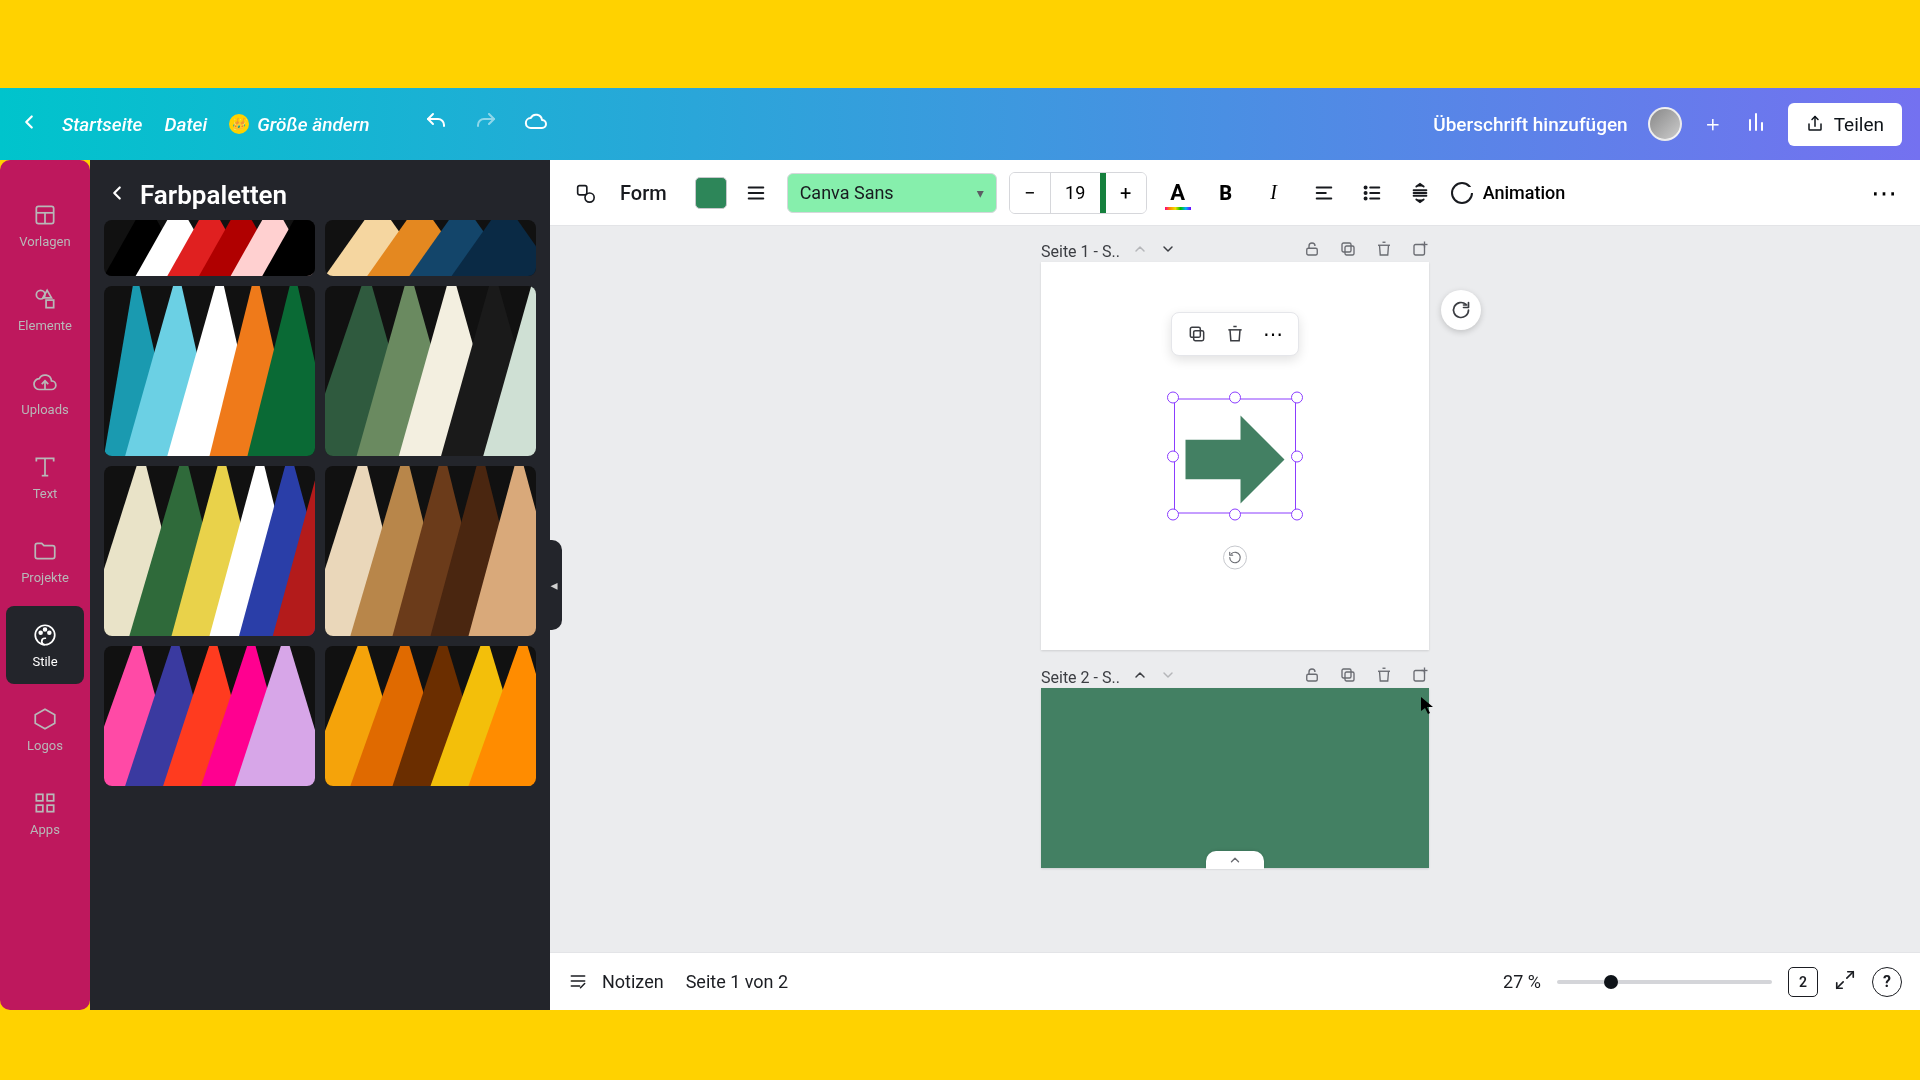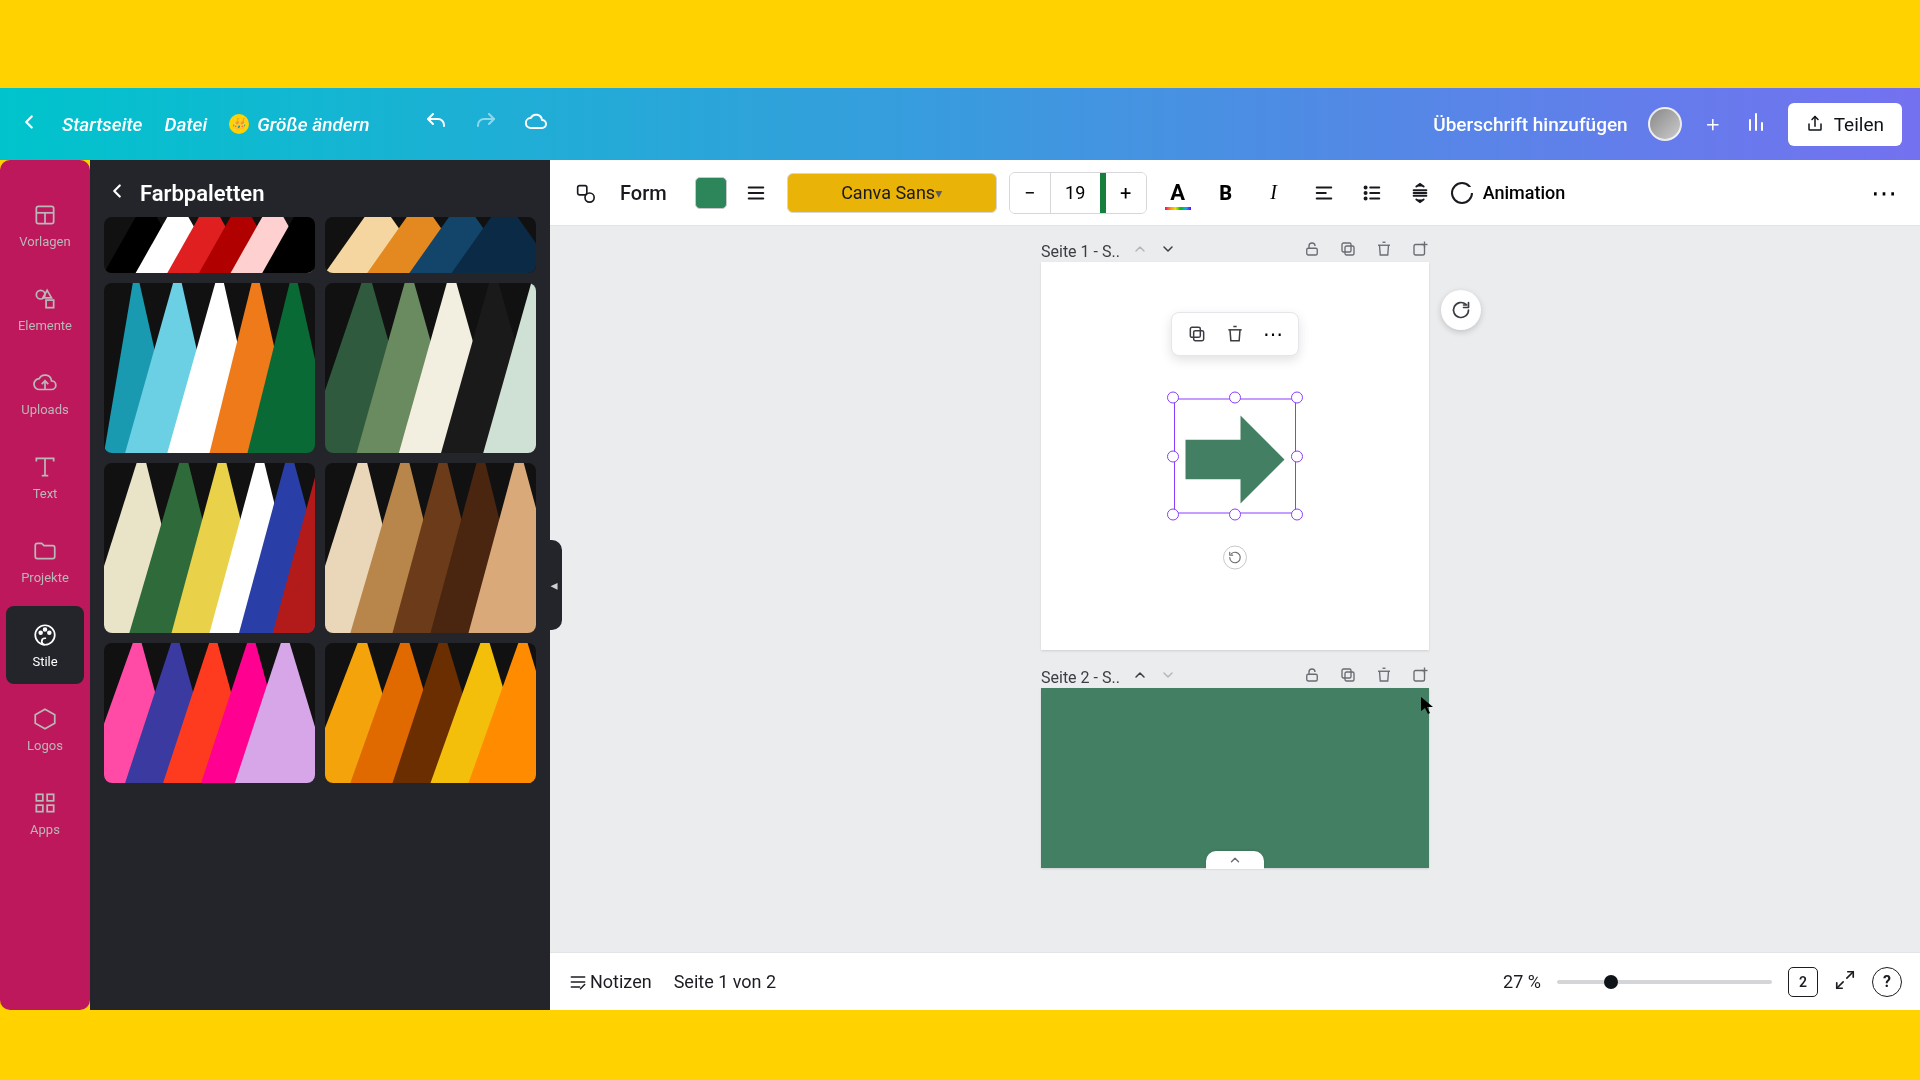--- a/index.html
+++ b/index.html
@@ -54,21 +54,21 @@
     color: #b8b8b8; font-size: 13px; gap: 6px; cursor: pointer;
   }
   .vnav .item.active { background: #23252b; color: #fff; border-radius: 8px; margin: 0 6px; width: calc(100% - 12px);}
   .vnav svg { width: 26px; height: 26px; fill: none; stroke: currentColor; stroke-width: 1.6; }
 
   
   .sidepanel {
     width: 460px; background: #23252b; display: flex; flex-direction: column; position: relative;
     padding: 14px 14px 16px 14px;
   }
-  .sidepanel .head { display: flex; align-items: center; gap: 12px; color: #fff; font-size: 22px; font-weight: 600; padding: 6px 2px 10px 2px;}
+  .sidepanel .head { display: flex; align-items: center; gap: 12px; color: #fff; font-size: 26px; font-weight: 600; padding: 6px 2px 10px 2px;}
   .sidepanel .head .back { font-size: 22px; cursor: pointer; }
   .pal-scroll { flex: 1; overflow: hidden; display: flex; flex-direction: column; gap: 10px; }
   .pal-row { display: grid; grid-template-columns: 1fr 1fr; gap: 10px; }
   .pal { height: 170px; border-radius: 8px; overflow: hidden; background:#111; cursor:pointer;}
   .pal-row.first .pal { height: 56px; }
   .pal svg { width: 100%; height: 100%; display: block; }
   .pal-row.last .pal { height: 140px; }
 
   .apply-btn {
     margin-top: 14px; background: #8b3dff; color:#fff; font-size: 18px; font-weight: 600;
@@ -86,21 +86,21 @@
 
   
   .ctoolbar {
     height: 66px; background: #fff; border-bottom: 1px solid #e3e4e7;
     display:flex; align-items:center; gap: 12px; padding: 0 16px;
   }
   .ctoolbar .group { display:flex; align-items:center; gap: 10px; }
   .swatch { width: 32px; height: 32px; border-radius: 5px; background:#2d8659; border:1px solid #c7c8cc;}
   .ctoolbar select.font, .font-dd {
     height: 40px; width: 210px; border:1px solid #d6d7db; border-radius:6px; padding: 0 12px;
-    display:flex; align-items:center; justify-content:center; font-size:18px; color:#181a1f; background:#eab308;
+    display:flex; align-items:center; justify-content:space-between; font-size:18px; color:#181a1f; background:#86efac;
   }
   .font-dd .chev { font-size: 14px; color:#5b5d63;}
   .stepper {
     display:flex; align-items:center; border:1px solid #d6d7db; border-radius:6px; overflow:hidden;
   }
   .stepper button { width: 40px; height: 40px; background:#fff; border:none; font-size:20px; cursor:pointer;}
   .stepper input { width: 56px; height: 40px; border:none; border-left:1px solid #d6d7db; border-right:6px solid #15803d; text-align:center; font-size:18px;}
   .icon-btn { width: 38px; height: 38px; display:flex; align-items:center; justify-content:center; cursor:pointer; border-radius:5px;}
   .icon-btn svg { width: 22px; height: 22px; }
   .Abtn { font-size: 22px; font-weight:700; position:relative;}
@@ -616,21 +616,21 @@
 
         </div>
 
         <svg class="cursor-mark" viewBox="0 0 14 20">
           <polygon points="1,1 1,15 5,12 8,18 10,17 7,11 13,11" fill="#000"></polygon>
         </svg>
       </div>
 
       <div class="bottombar">
         <div class="left">
-          <span style="display:flex;align-items:center;gap:2px;">
+          <span style="display:flex;align-items:flex-start;gap:14px;">
             <svg width="20" height="20" viewBox="0 0 24 24" fill="none" stroke="#1b1d22" stroke-width="1.8" stroke-linecap="round">
                 <line x1="4" y1="6" x2="20" y2="6"></line>
                 <line x1="4" y1="12" x2="20" y2="12"></line>
                 <line x1="4" y1="18" x2="14" y2="18"></line>
                 <polyline points="15 20 20 15"></polyline>
               </svg>
             <span>Notizen</span>
           </span>
           <span>Seite 1 von 2</span>
         </div>

